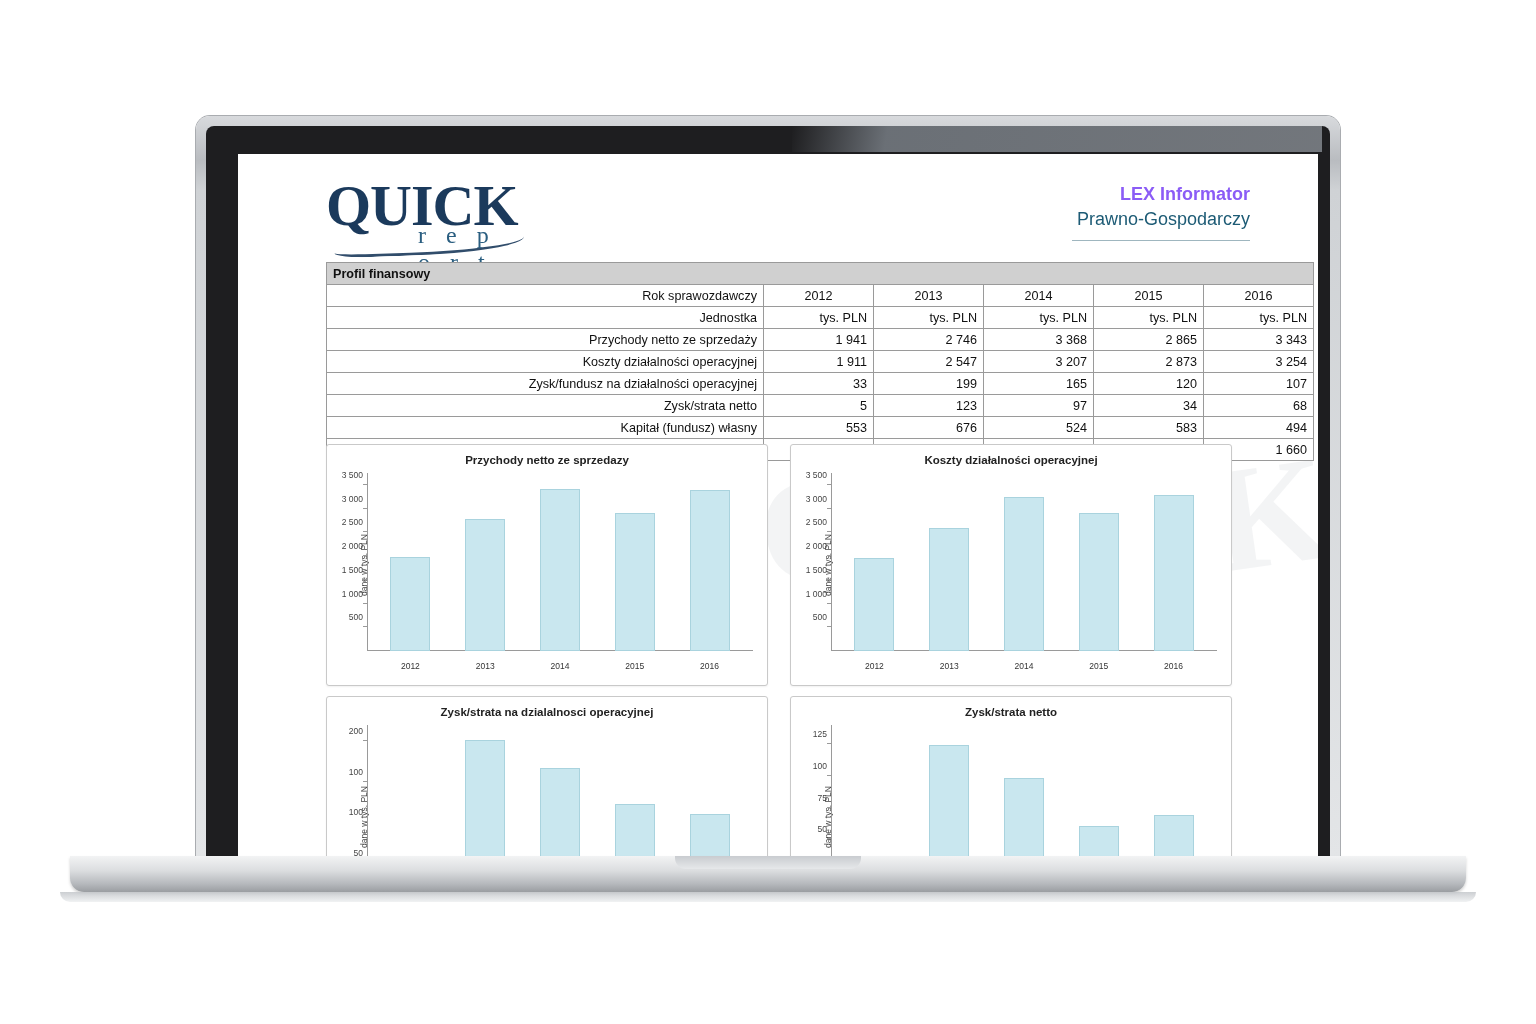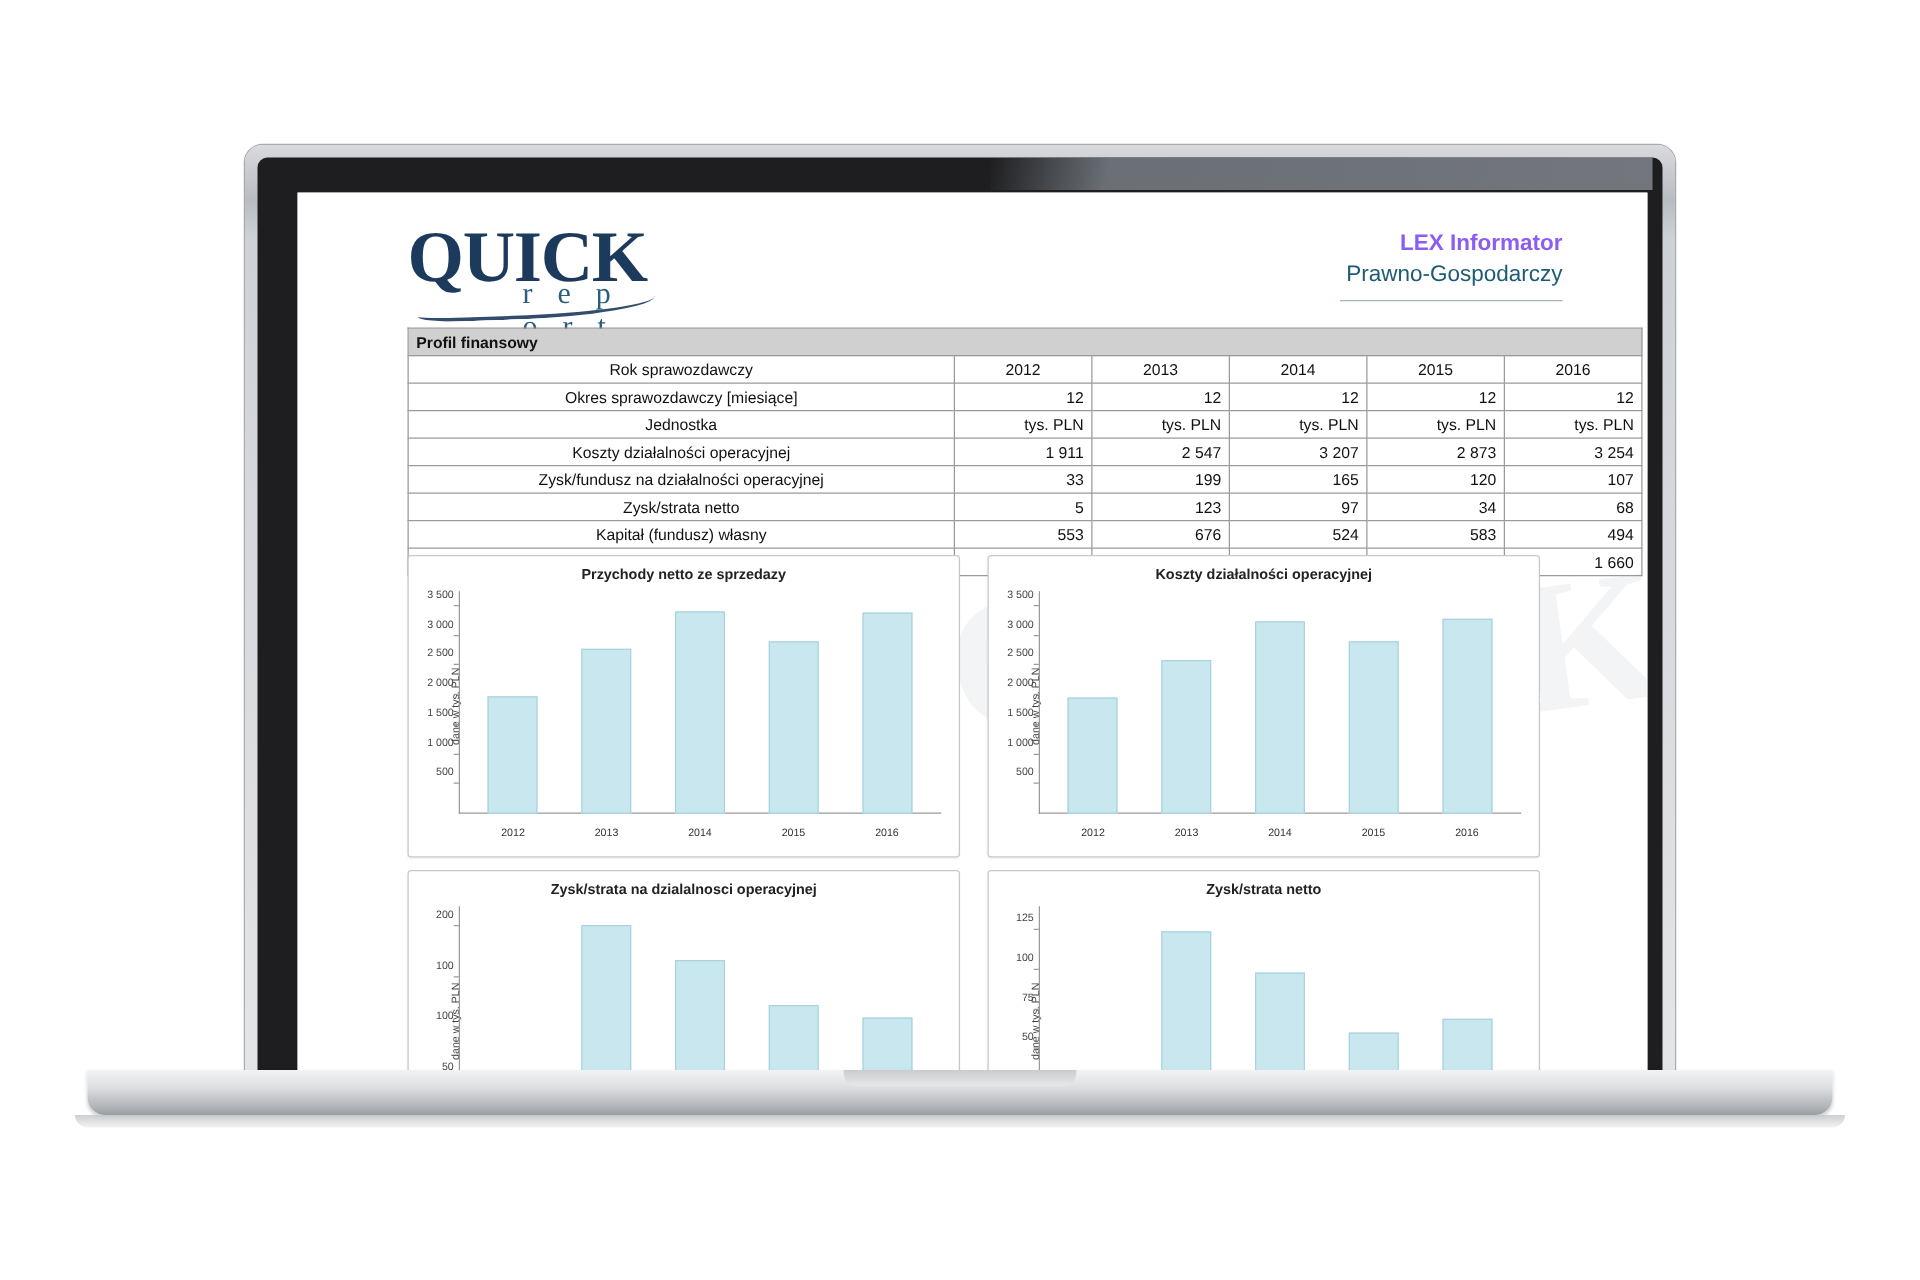--- a/index.html
+++ b/index.html
@@ -79,21 +79,21 @@
   .brand-rule{
     position:absolute;right:68px;top:86px;width:178px;height:1px;background:#9fb6bf;
   }
 
   
   .fin-table{
     position:absolute;left:88px;top:108px;width:988px;
     border-collapse:collapse;font-size:12.6px;color:#111;
   }
   .fin-table td{border:1px solid #9a9a9a;padding:2px 6px;height:17px;}
-  .fin-table .lbl{width:420px;text-align:center;white-space:nowrap;margin-top:20px;}
+  .fin-table .lbl{width:420px;text-align:right;white-space:nowrap;margin-top:20px;}
   .fin-table .val{width:96px;text-align:right;}
   .fin-table .yr{text-align:center;}
   .section-row td{
     background:#d0d0d0;font-weight:700;border:1px solid #9a9a9a;
   }
 
   
   .charts{position:absolute;left:88px;top:290px;width:904px;}
   .chart-card{
     position:absolute;background:#fff;border:1px solid #c9c9c9;border-radius:3px;
@@ -177,38 +177,38 @@
 
               <tr>
                 <td class="lbl">Rok sprawozdawczy</td>
                 <td class="val yr">2012</td>
                 <td class="val yr">2013</td>
                 <td class="val yr">2014</td>
                 <td class="val yr">2015</td>
                 <td class="val yr">2016</td>
               </tr>
 
-              <tr>
-                <td class="lbl">Okres sprawozdawczy [miesiące]</td>
-                <td class="val">12</td>
-                <td class="val">12</td>
-                <td class="val">12</td>
-                <td class="val">12</td>
-                <td class="val">12</td>
-              </tr>
 
               <tr>
                 <td class="lbl">Jednostka</td>
                 <td class="val">tys. PLN</td>
                 <td class="val">tys. PLN</td>
                 <td class="val">tys. PLN</td>
                 <td class="val">tys. PLN</td>
                 <td class="val">tys. PLN</td>
               </tr>
 
+              <tr>
+                <td class="lbl">Przychody netto ze sprzedaży</td>
+                <td class="val">1 941</td>
+                <td class="val">2 746</td>
+                <td class="val">3 368</td>
+                <td class="val">2 865</td>
+                <td class="val">3 343</td>
+              </tr>
 
               <tr>
                 <td class="lbl">Koszty działalności operacyjnej</td>
                 <td class="val">1 911</td>
                 <td class="val">2 547</td>
                 <td class="val">3 207</td>
                 <td class="val">2 873</td>
                 <td class="val">3 254</td>
               </tr>
 

